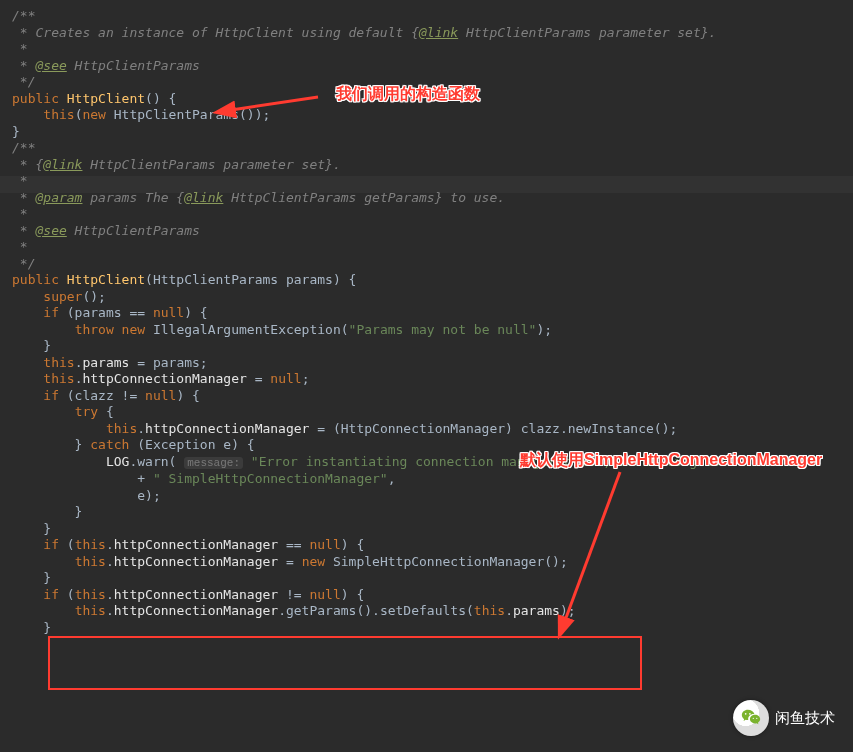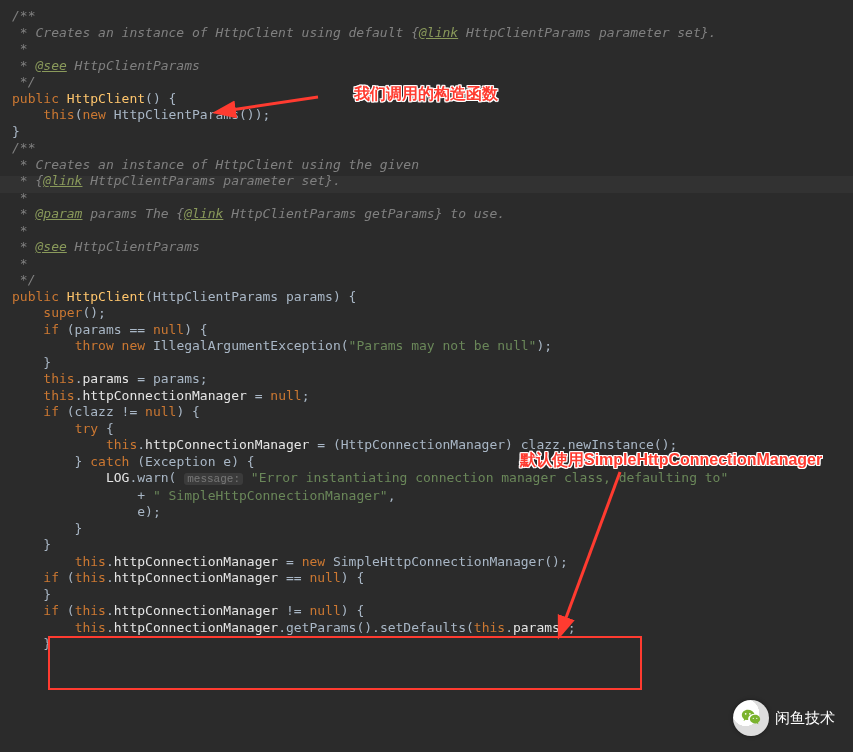--- a/index.html
+++ b/index.html
@@ -50,21 +50,21 @@
     font-weight:bold;
     font-family: "PingFang SC","Microsoft YaHei",sans-serif;
     font-size:16px;
     text-shadow:
       -1px -1px 0 #fff, 1px -1px 0 #fff,
       -1px  1px 0 #fff, 1px  1px 0 #fff,
        0   -1px 0 #fff, 0    1px 0 #fff,
       -1px  0   0 #fff, 1px  0   0 #fff;
     z-index:5;
   }
-  #anno1-label{ left:338px; top:86px;padding-left:16px; }
+  #anno1-label{ left:320px; top:86px;padding-left:16px; }
   #anno2-label{ left:520px; top:452px; }
 
   .red-box {
     position:absolute;
     border:2px solid #ff3b30;
     z-index:4;
     pointer-events:none;
   }
   #red-box1{ left:48px; top:636px; width:590px; height:50px; }
 
@@ -111,21 +111,20 @@
   <div class="line"><span class="comment"> * Creates an instance of HttpClient using default {</span><span class="doc-tag">@link</span><span class="comment"> HttpClientParams parameter set}.</span></div>
   <div class="line"><span class="comment"> *</span></div>
   <div class="line"><span class="comment"> * </span><span class="doc-tag">@see</span><span class="comment"> HttpClientParams</span></div>
   <div class="line"><span class="comment"> */</span></div>
   <div class="line"><span class="keyword">public</span><span class="method"> HttpClient</span><span class="plain">() {</span></div>
   <div class="line"><span class="plain">    </span><span class="keyword">this</span><span class="plain">(</span><span class="keyword">new</span><span class="plain"> HttpClientParams());</span></div>
   <div class="line"><span class="plain">}</span></div>
   <div class="line"><span class="plain"></span></div>
 
   <div class="line"><span class="comment">/**</span></div>
-  <div class="line"><span class="comment"> * Creates an instance of HttpClient using the given</span></div>
   <div class="line"><span class="comment"> * {</span><span class="doc-tag">@link</span><span class="comment"> HttpClientParams parameter set}.</span></div>
   <div class="line"><span class="comment"> *</span></div>
   <div class="line"><span class="comment"> * </span><span class="doc-tag">@param</span><span class="comment"> params The {</span><span class="doc-tag">@link</span><span class="comment"> HttpClientParams getParams} to use.</span></div>
   <div class="line"><span class="comment"> *</span></div>
   <div class="line"><span class="comment"> * </span><span class="doc-tag">@see</span><span class="comment"> HttpClientParams</span></div>
   <div class="line"><span class="comment"> *</span></div>
   <div class="line"><span class="comment"> */</span></div>
 
   <div class="line"><span class="keyword">public</span><span class="method"> HttpClient</span><span class="plain">(HttpClientParams params) {</span></div>
   <div class="line"><span class="plain">    </span><span class="keyword">super</span><span class="plain">();</span></div>
@@ -136,22 +135,22 @@
   <div class="line"><span class="plain">    </span><span class="keyword">this</span><span class="plain">.</span><span class="field">httpConnectionManager</span><span class="plain"> = </span><span class="keyword">null</span><span class="plain">;</span></div>
   <div class="line"><span class="plain">    </span><span class="keyword">if</span><span class="plain"> (clazz != </span><span class="keyword">null</span><span class="plain">) {</span></div>
   <div class="line"><span class="plain">        </span><span class="keyword">try</span><span class="plain"> {</span></div>
   <div class="line"><span class="plain">            </span><span class="keyword">this</span><span class="plain">.</span><span class="field">httpConnectionManager</span><span class="plain"> = (HttpConnectionManager) clazz.newInstance();</span></div>
   <div class="line"><span class="plain">        } </span><span class="keyword">catch</span><span class="plain"> (Exception e) {</span></div>
   <div class="line"><span class="plain">            </span><span class="field">LOG</span><span class="plain">.warn( </span><span class="param-hint">message:</span><span class="plain"> </span><span class="string">"Error instantiating connection manager class, defaulting to"</span></div>
   <div class="line"><span class="plain">                + </span><span class="string">" SimpleHttpConnectionManager"</span><span class="plain">,</span></div>
   <div class="line"><span class="plain">                e);</span></div>
   <div class="line"><span class="plain">        }</span></div>
   <div class="line"><span class="plain">    }</span></div>
+  <div class="line"><span class="plain">    </span><span class="keyword">if</span><span class="plain"> (</span><span class="keyword">this</span><span class="plain">.</span><span class="field">httpConnectionManager</span><span class="plain"> == </span><span class="keyword">null</span><span class="plain">) {</span></div>
   <div class="line"><span class="plain">        </span><span class="keyword">this</span><span class="plain">.</span><span class="field">httpConnectionManager</span><span class="plain"> = </span><span class="keyword">new</span><span class="plain"> SimpleHttpConnectionManager();</span></div>
-  <div class="line"><span class="plain">    </span><span class="keyword">if</span><span class="plain"> (</span><span class="keyword">this</span><span class="plain">.</span><span class="field">httpConnectionManager</span><span class="plain"> == </span><span class="keyword">null</span><span class="plain">) {</span></div>
   <div class="line"><span class="plain">    }</span></div>
   <div class="line"><span class="plain">    </span><span class="keyword">if</span><span class="plain"> (</span><span class="keyword">this</span><span class="plain">.</span><span class="field">httpConnectionManager</span><span class="plain"> != </span><span class="keyword">null</span><span class="plain">) {</span></div>
   <div class="line"><span class="plain">        </span><span class="keyword">this</span><span class="plain">.</span><span class="field">httpConnectionManager</span><span class="plain">.getParams().setDefaults(</span><span class="keyword">this</span><span class="plain">.</span><span class="field">params</span><span class="plain">);</span></div>
   <div class="line"><span class="plain">    }</span></div>
 </div>
 
 <div id="anno1-label" class="annotation-label">我们调用的构造函数</div>
 <div id="anno2-label" class="annotation-label">默认使用SimpleHttpConnectionManager</div>
 
 <div id="red-box1" class="red-box"></div>

